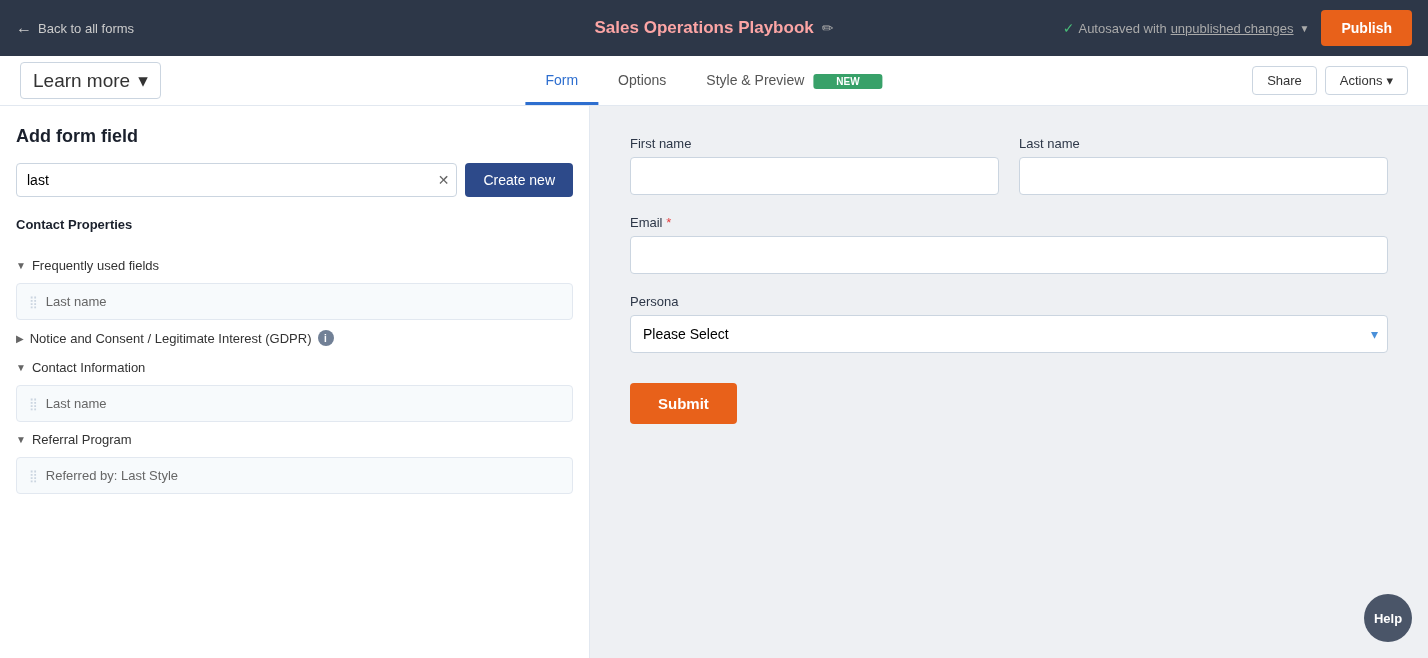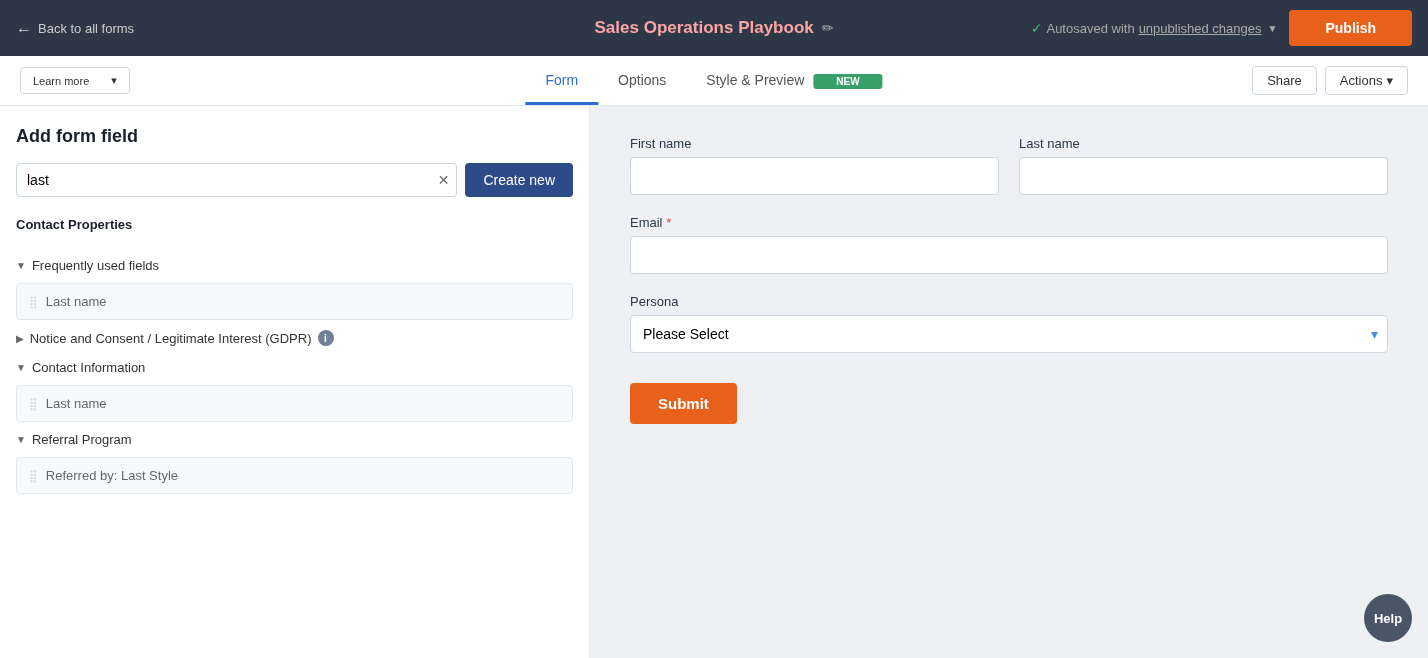--- a/index.html
+++ b/index.html
@@ -31,38 +31,38 @@
     .edit-icon { color: #aaa; cursor: pointer; font-size: 14px; }
     .nav-right {
       margin-left: auto; display: flex; align-items: center; gap: 12px;
     }
     .autosave-text { font-size: 13px; color: #aaa; display: flex; align-items: center; gap: 4px; }
     .autosave-text a { color: #aaa; text-decoration: underline; cursor: pointer; }
     .checkmark { color: #48bb78; font-size: 14px; }
     .dropdown-caret { color: #aaa; font-size: 10px; margin-left: 2px; }
     .publish-btn {
       background: #e8611a; color: #fff; border: none; border-radius: 4px;
-      padding: 8px 36px; font-size: 14px; font-weight: 600; cursor: pointer;
+      padding: 8px 20px; font-size: 14px; font-weight: 600; cursor: pointer;
       height: 36px;
     }
 
     
     .sub-nav {
       background: #fff;
       height: 50px;
       display: flex;
       align-items: center;
       padding: 0 20px;
       border-bottom: 1px solid #e2e8f0;
       position: relative;
     }
     .learn-more-btn {
-      display: flex; align-items: center; gap: 22px;
+      display: flex; align-items: center; gap: 8px;
       background: #fff; border: 1px solid #cbd5e0; border-radius: 4px;
-      padding: 6px 12px; font-size: 11px; cursor: pointer; color: #333;
+      padding: 6px 12px; font-size: 19px; cursor: pointer; color: #333;
     }
     .nav-tabs {
       position: absolute; left: 50%; transform: translateX(-50%);
       display: flex; gap: 0;
     }
     .nav-tab {
       padding: 14px 20px; font-size: 14px; cursor: pointer; color: #555;
       border-bottom: 3px solid transparent;
       position: relative; top: 1px;
     }

